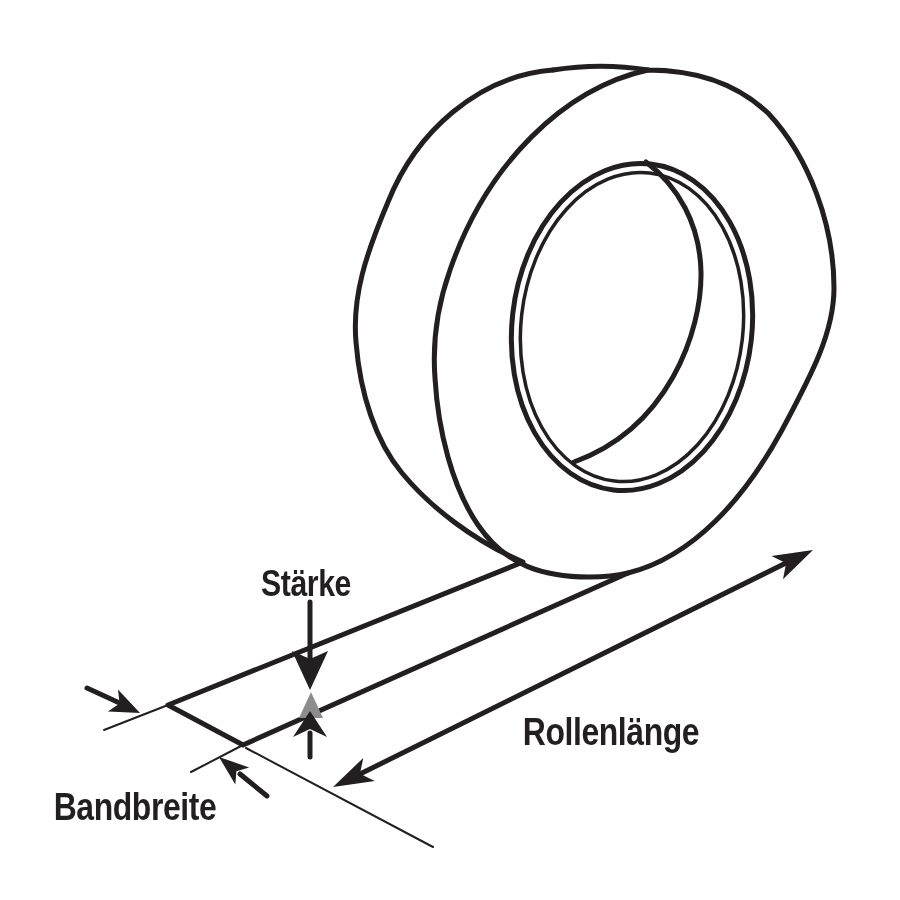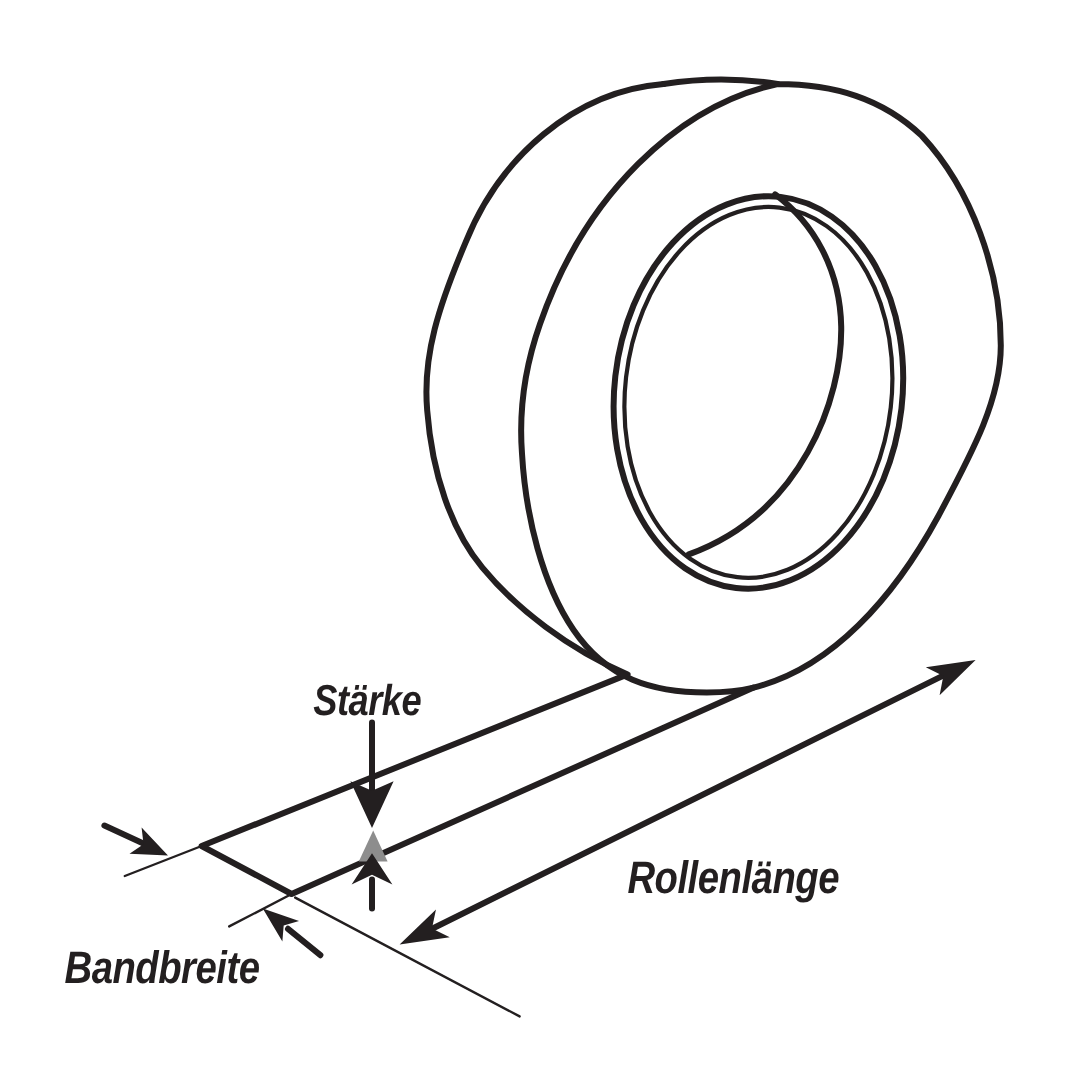--- a/index.html
+++ b/index.html
@@ -3,21 +3,21 @@
 <meta charset="utf-8">
 <style>
   :root { --ink:#231f20; --muted:#8d8d8d; --background:#ffffff; }
   html,body { margin:0; padding:0; }
   body {
     width:900px; height:900px;
     background:var(--background);
     font-family:"Liberation Sans", sans-serif;
     overflow:hidden;
   }
-  .canvas { position:relative; width:720px; height:900px; background:var(--background);font-style:italic; }
+  .canvas { position:relative; width:720px; height:900px; background:var(--background); }
   .canvas svg { position:absolute; left:0; top:0; }
   .label {
     position:absolute;
     transform:translate(-50%,-50%) scaleX(0.84);
     font-weight:bold;
     color:var(--ink);
     white-space:nowrap;
     letter-spacing:-0.5px;
     line-height:1;
   }

